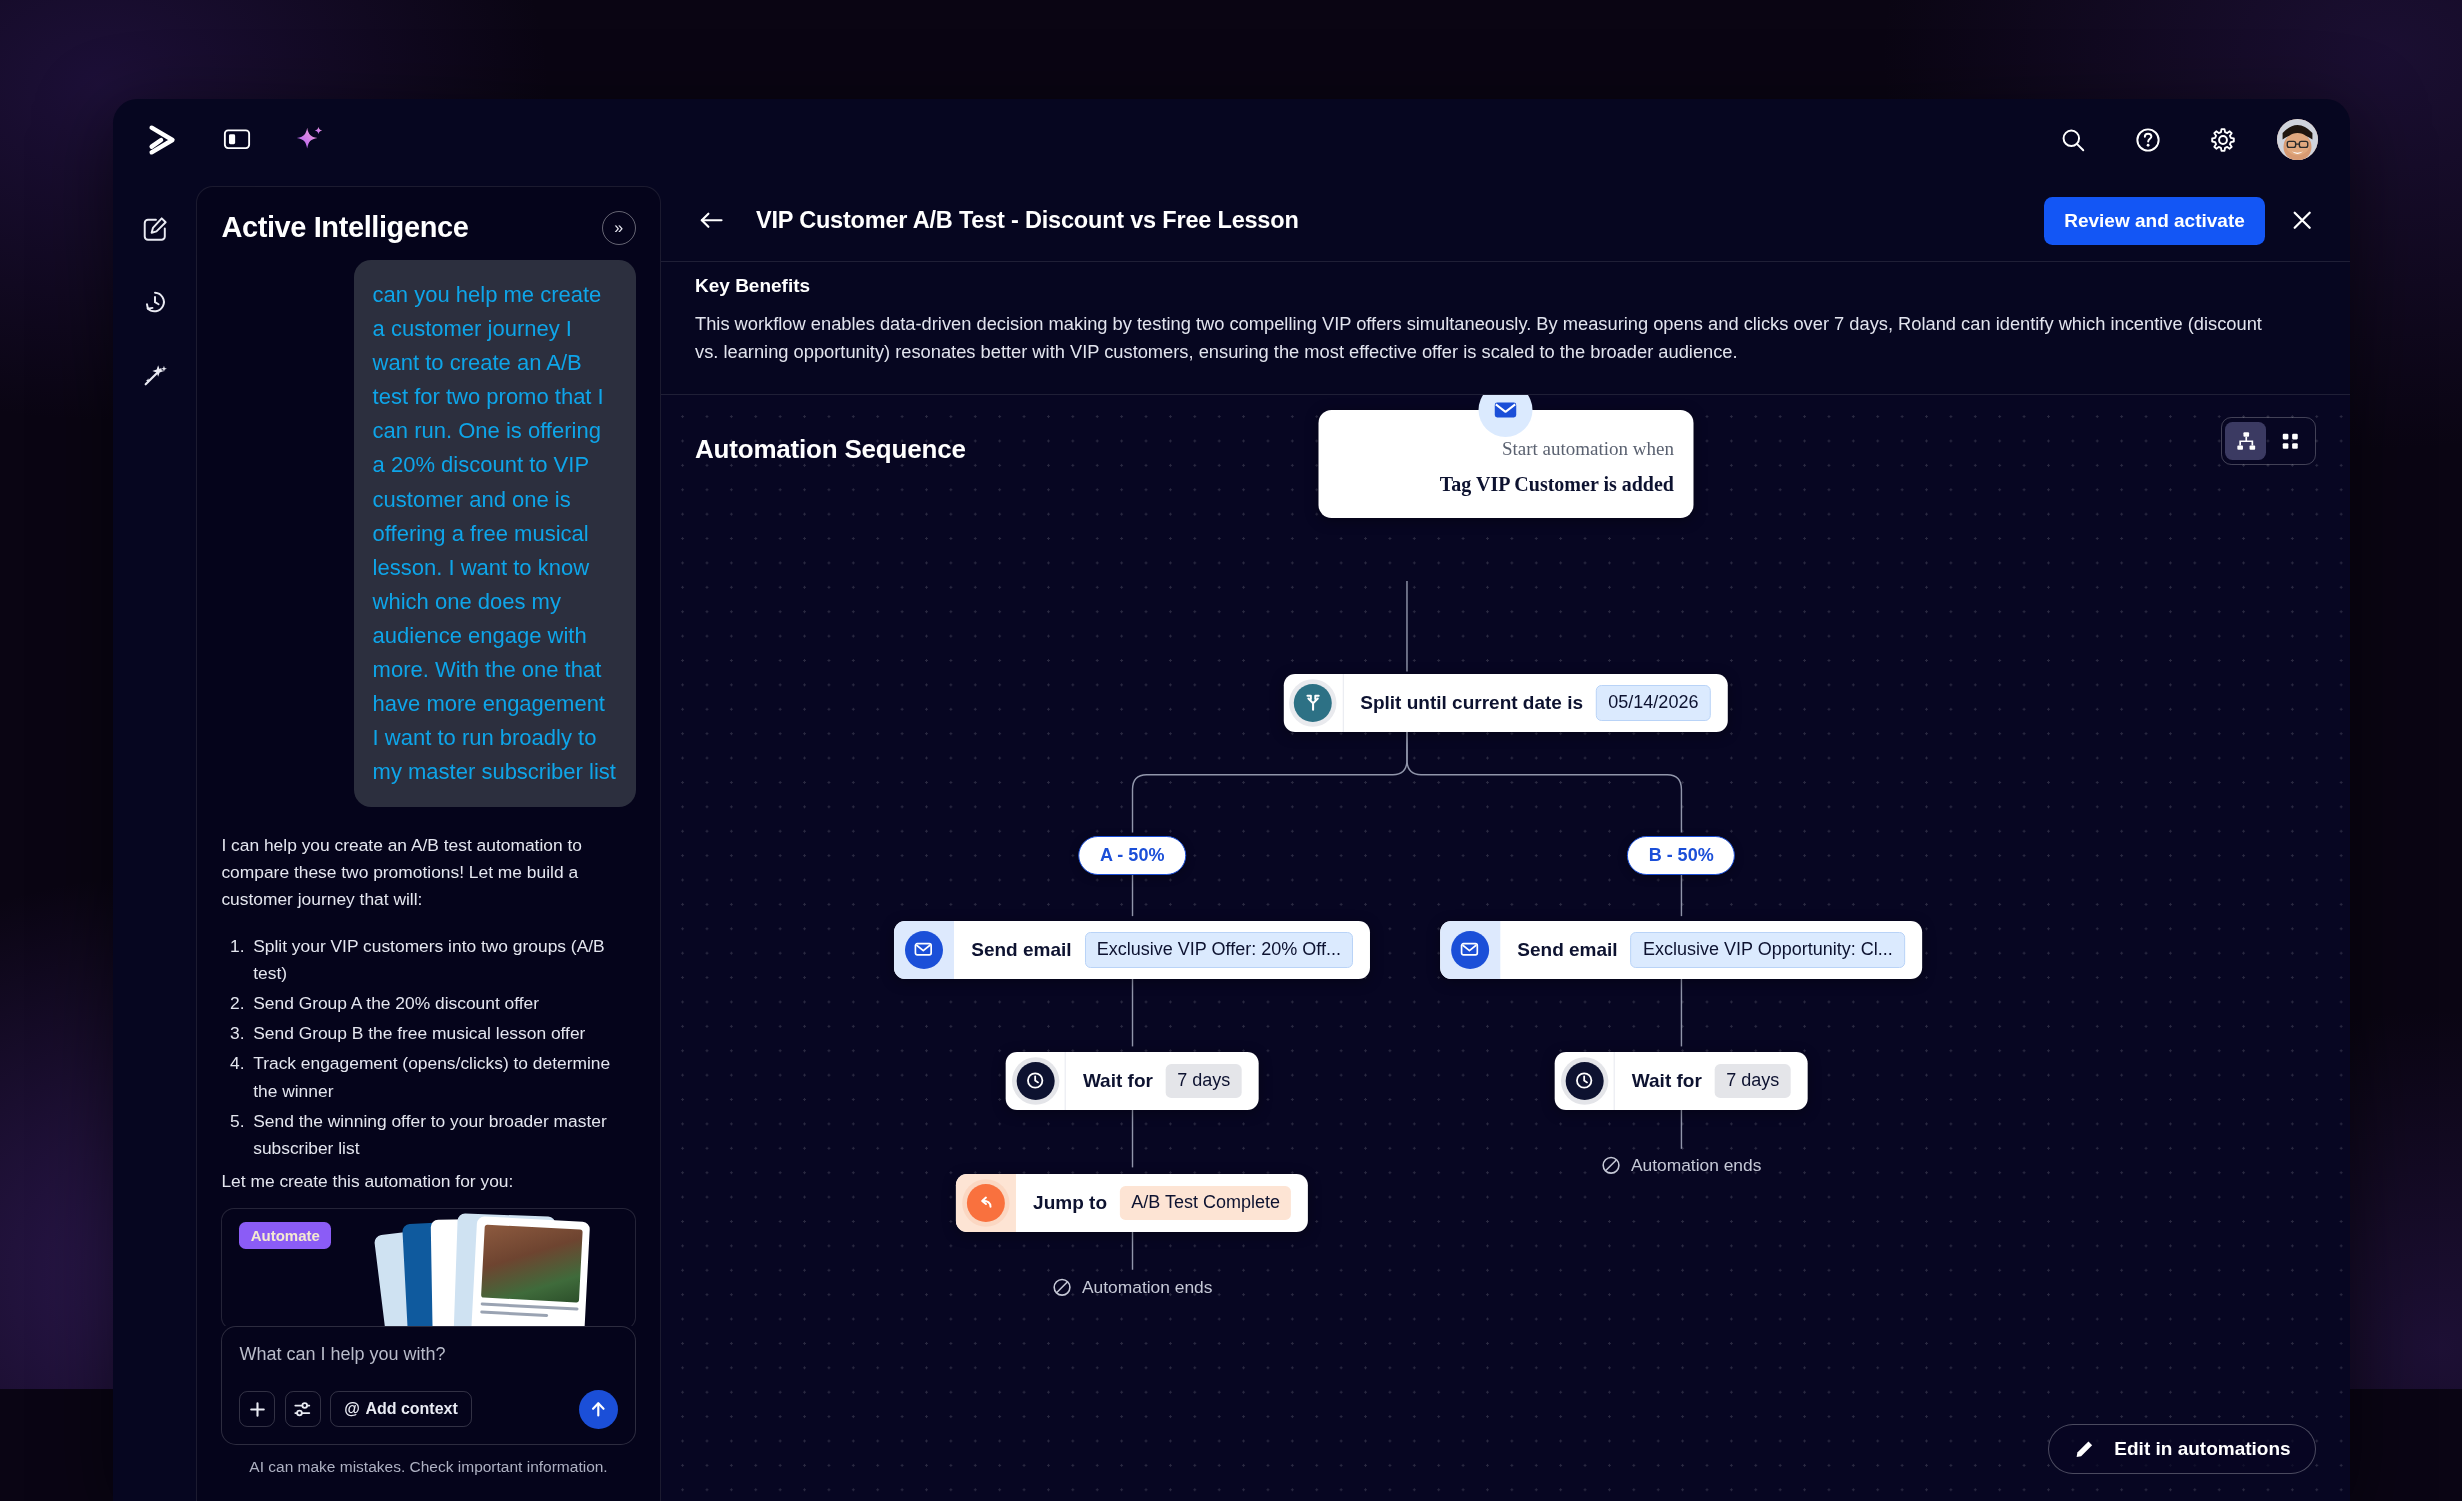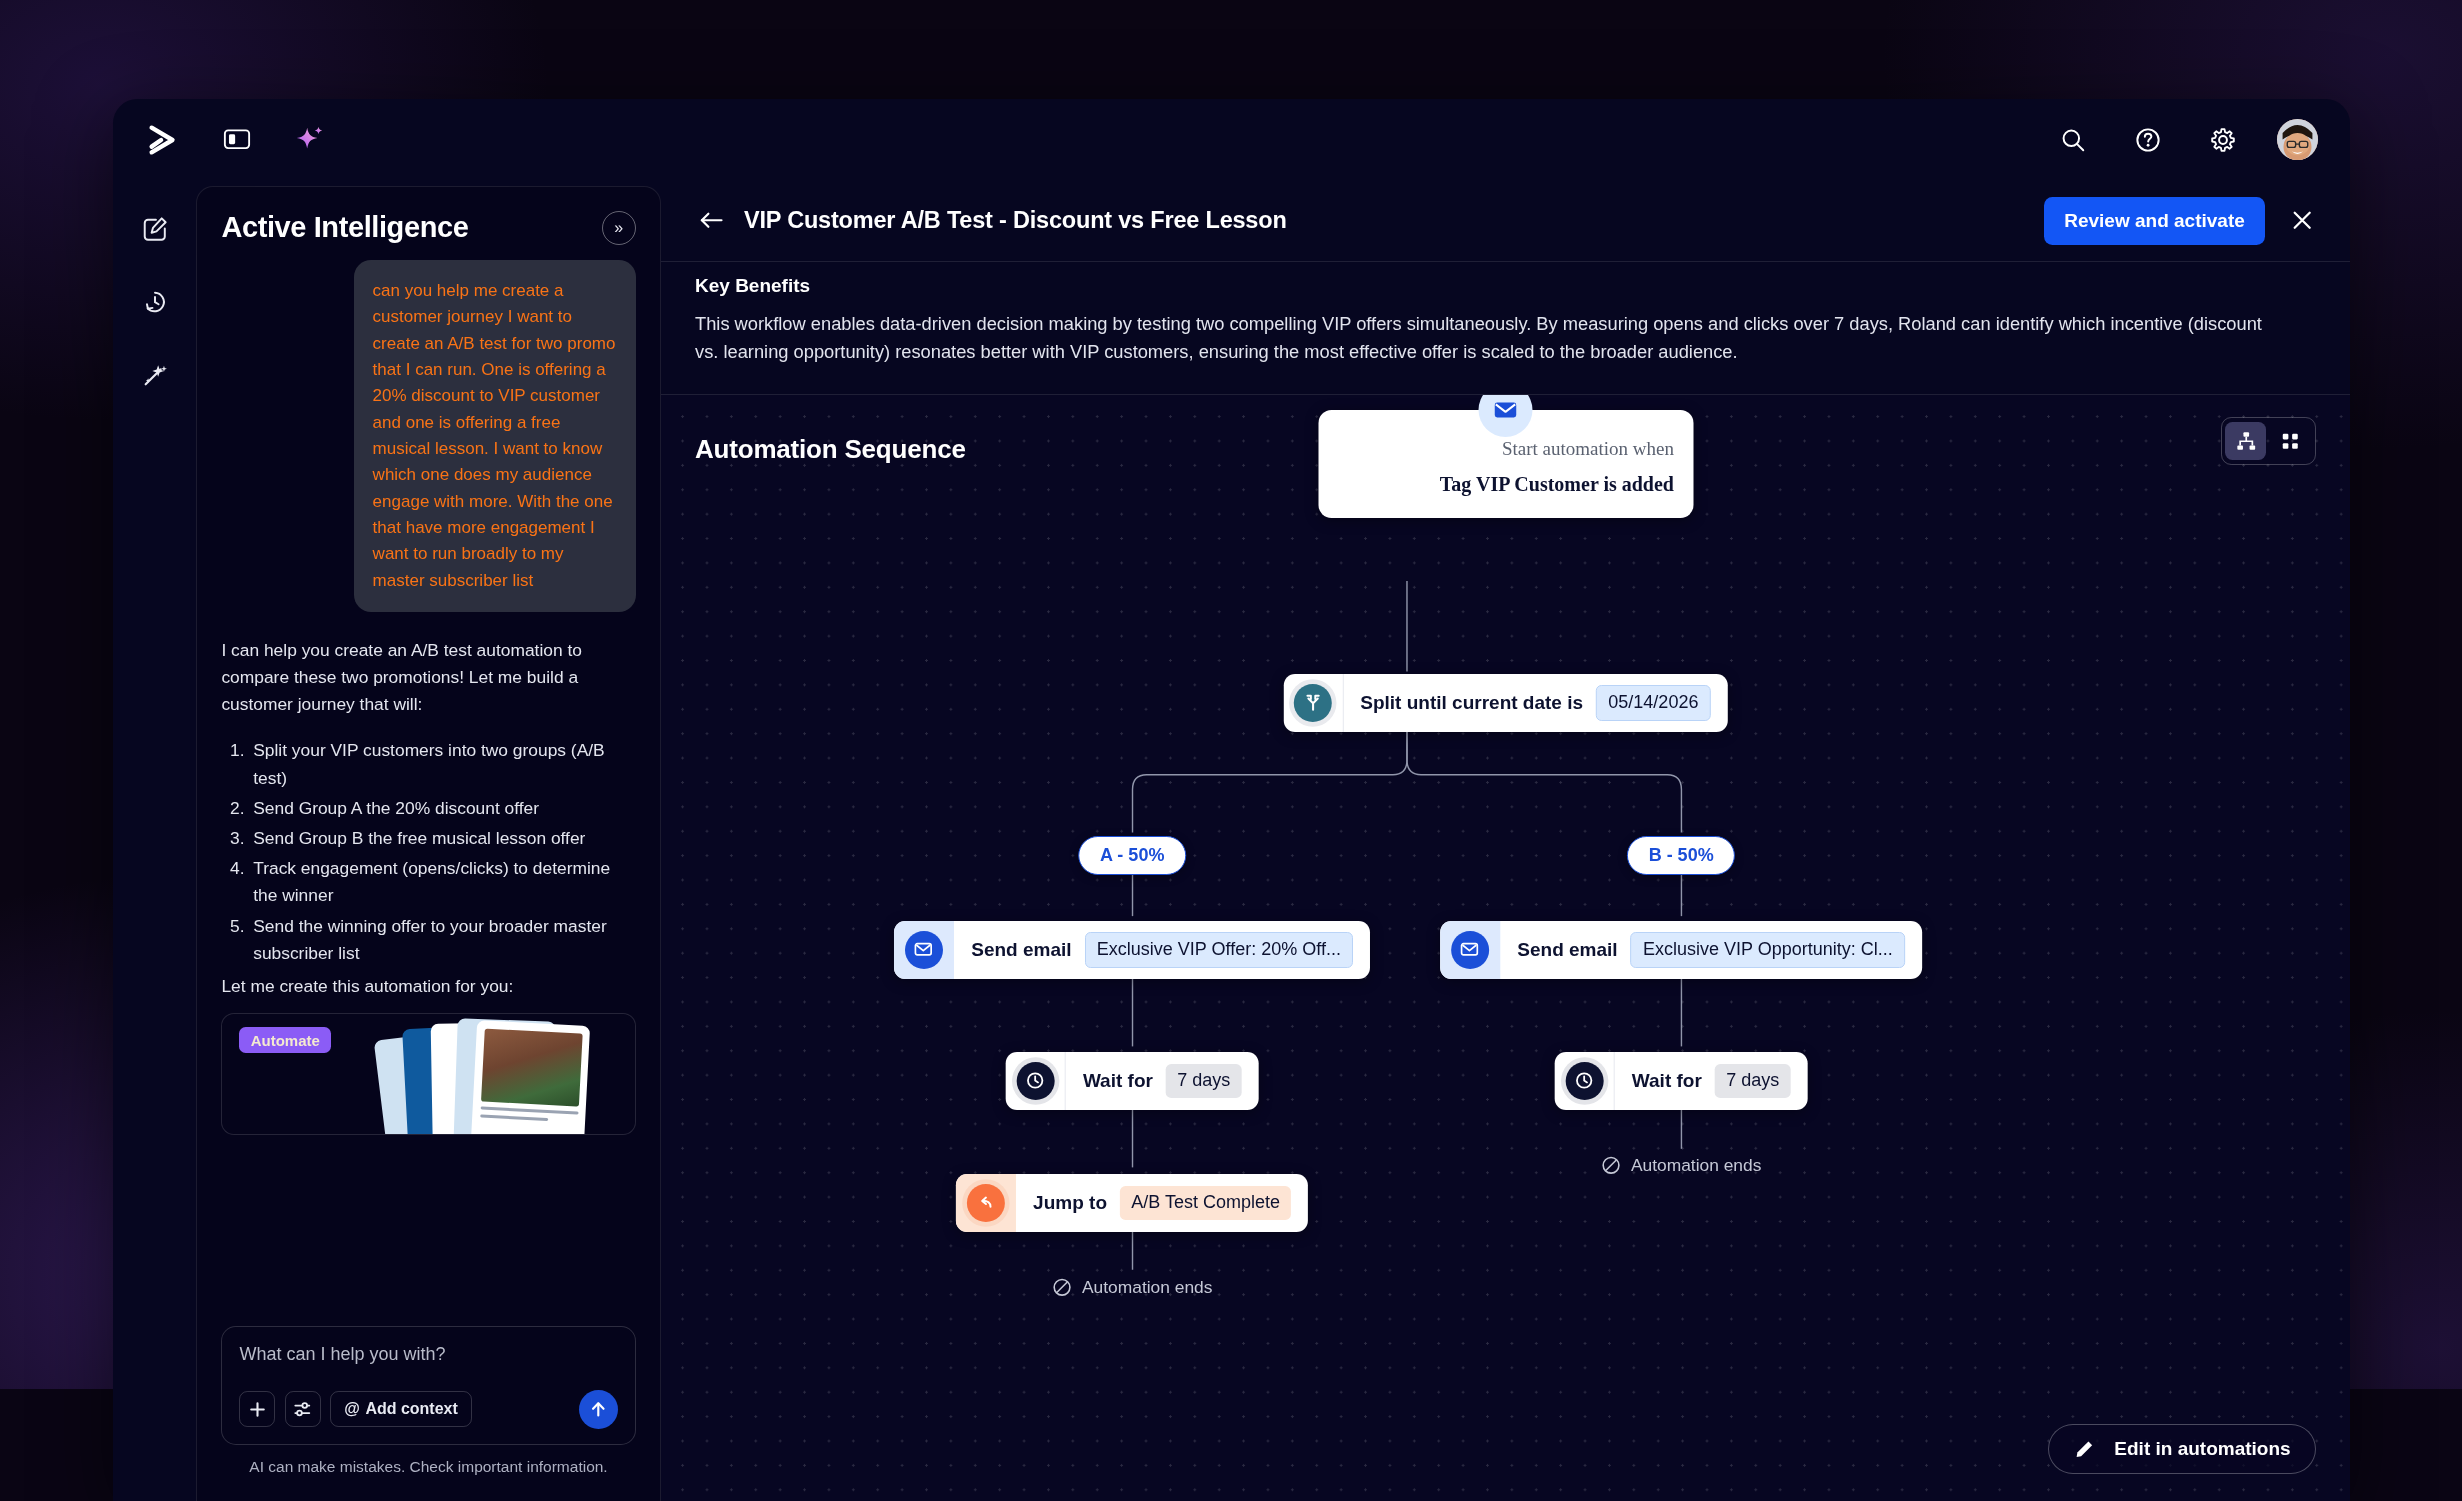--- a/index.html
+++ b/index.html
@@ -92,25 +92,25 @@
   }
 
   .chat-scroll {
     flex: 1; overflow: hidden; position: relative;
     padding: 0 24.4px;
   }
 
   .bubble-row { display: flex; justify-content: flex-end; margin-bottom: 24.4px; }
   .user-bubble {
     background: #2c2f3e;
-    color: #f97316;
+    color: #0ea5e9;
     border-radius: 17px;
     padding: 18px 19px;
     max-width: 282px;
-    font-size: 17px; line-height: 1.55;
+    font-size: 22px; line-height: 1.55;
   }
   .assist-text { color: #e4e6ef; font-size: 17.4px; line-height: 1.57; }
   .assist-text p { margin-bottom: 19px; }
   .assist-list { margin: 0 0 5.6px 28px; color: #e4e6ef; font-size: 17.4px; line-height: 1.57; }
   .assist-list li { margin-bottom: 2.8px; padding-left: 3.8px; }
 
   
   .preview-card {
     margin-top: 13px;
     border: 0.9px solid rgba(255,255,255,0.13);
@@ -184,21 +184,21 @@
   .disclaimer {
     text-align: center; color: #aeb1c2; font-size: 15.5px;
     padding: 13px 0 17px 0;
   }
 
   
   .main { flex: 1; position: relative; display: flex; flex-direction: column; min-width: 0; }
 
   .main-head {
     height: 81px; flex: none; display: flex; align-items: center;
-    padding: 0 32px 0 34px; gap: 17px;
+    padding: 0 32px 0 34px; gap: 29px;
   }
   .back-btn { width: 32px; height: 32px; display: flex; align-items: center; justify-content: center; color: #fff; cursor: pointer; flex: none; }
   .main-title { color: #ffffff; font-size: 23.5px; font-weight: 700; letter-spacing: -0.2px; }
   .head-actions { margin-left: auto; display: flex; align-items: center; gap: 20.6px; }
   .primary-btn {
     background: #1356f5; color: #ffffff;
     font-size: 19px; font-weight: 600;
     border: none; border-radius: 8.4px;
     padding: 13px 20.6px; cursor: pointer;
     font-family: "Liberation Sans", sans-serif;

